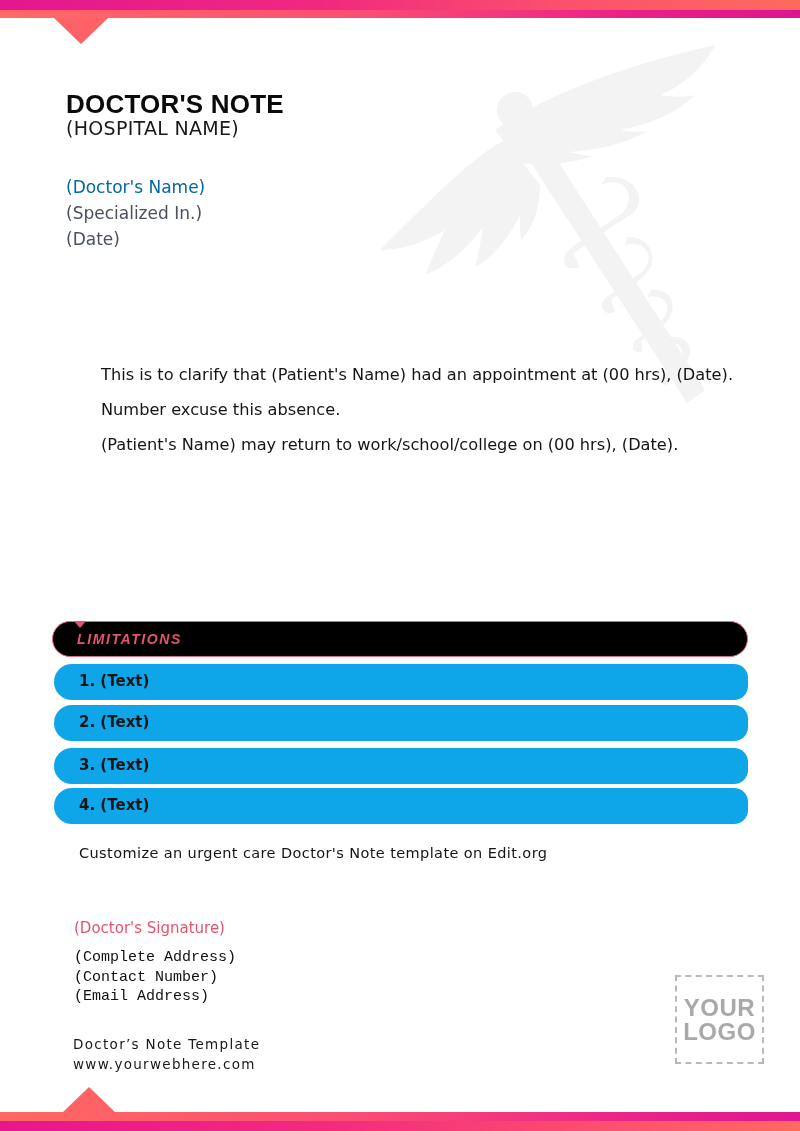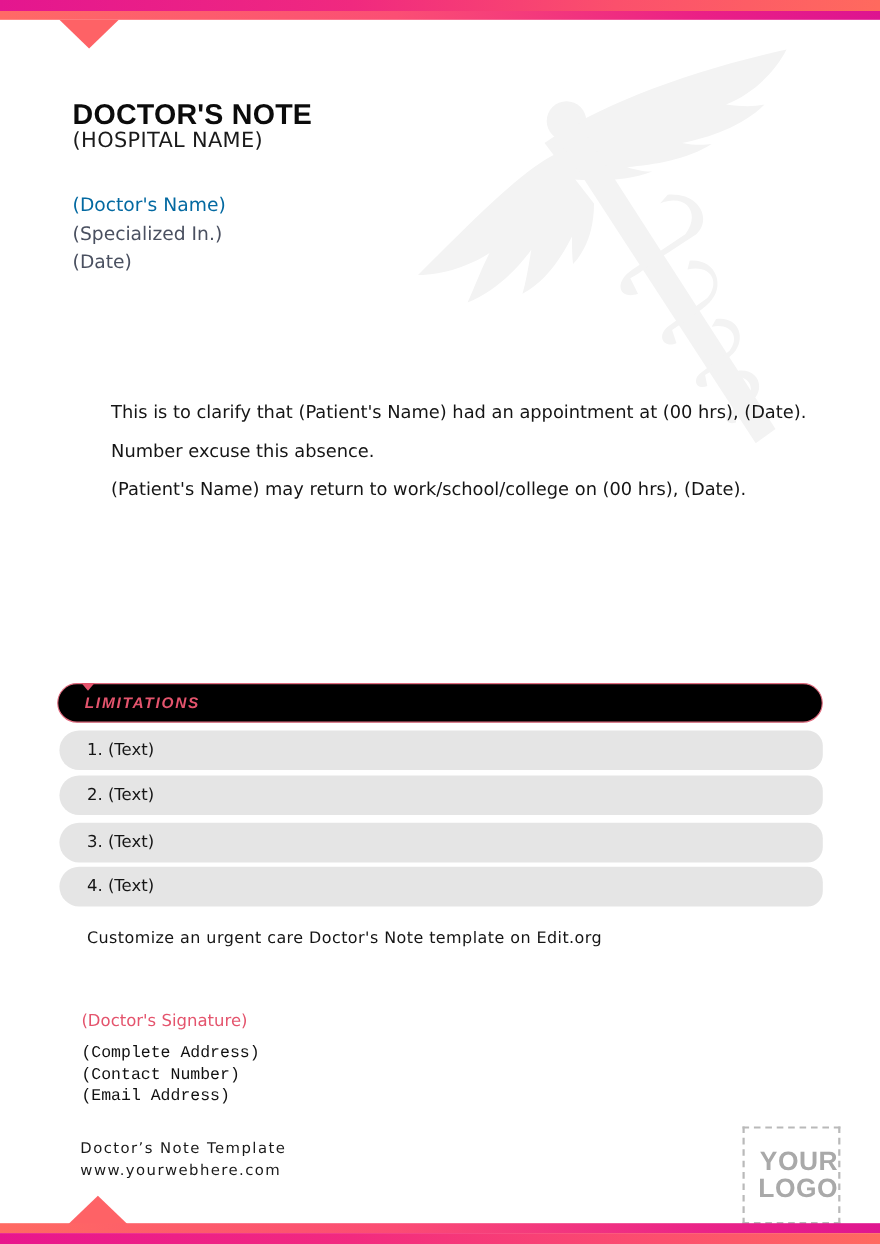--- a/index.html
+++ b/index.html
@@ -42,35 +42,35 @@
   .body-text { position:absolute; left:65px; top:357px; font-size:16.2px; line-height:35px; color:#151515;margin-left:36px; }
 
   
   .lim-header { position:absolute; left:52px; top:621px; width:696px; height:36px;
     border:1.5px solid #e06a7e; border-radius:18px; background:#000000;font-style:italic; }
   .lim-notch { position:absolute; left:21px; top:-1px; width:0; height:0;
     border-left:6px solid transparent; border-right:6px solid transparent; border-top:7px solid #e4546d; }
   .lim-label { position:absolute; left:24px; top:9px; font-family:"Liberation Sans", sans-serif;
     font-weight:700; font-size:14px; letter-spacing:1.6px; color:#e4546d; }
 
-  .lim-row { position:absolute; left:54px; width:694px; height:36px; background:#e5e5e5;
-    border-radius:18px 14px 14px 18px; }
+  .lim-row { position:absolute; left:54px; width:694px; height:36px; background:#0ea5e9;
+    border-radius:18px 14px 14px 18px;font-weight:bold; }
   .lim-row span { position:absolute; left:25px; top:8px; font-size:15px; color:#161616; }
 
   .customize { position:absolute; left:79px; top:845px; font-size:14.5px; color:#151515; letter-spacing:0.4px; }
 
   
   .signature { position:absolute; left:74px; top:919px; font-size:15px; color:#e4546d; }
   .contact { position:absolute; left:74px; top:948px; font-size:15px; line-height:19.5px; color:#111;font-family:Liberation Mono, monospace; }
   .footer { position:absolute; left:73px; top:1035px; font-size:13.5px; line-height:19.5px;
     letter-spacing:1.3px; color:#1a1a1a; }
 
   
-  .logo-box { position:absolute; left:675px; top:1024px; width:89px; height:89px;
-    border:2px dashed #b9b9b9; text-align:right; }
+  .logo-box { position:absolute; left:675px; top:975px; width:89px; height:89px;
+    border:2px dashed #b9b9b9; text-align:center; }
   .logo-box span { display:block; font-family:"Liberation Sans", sans-serif; font-weight:700;
     font-size:24px; line-height:24px; color:#a9a9a9; letter-spacing:0.5px; }
   .logo-box .l1 { margin-top:19px; }
 </style>
 </head>
 <body>
 
 <div class="top-bar">
   <div class="band-a"></div>
   <div class="band-b"></div>

